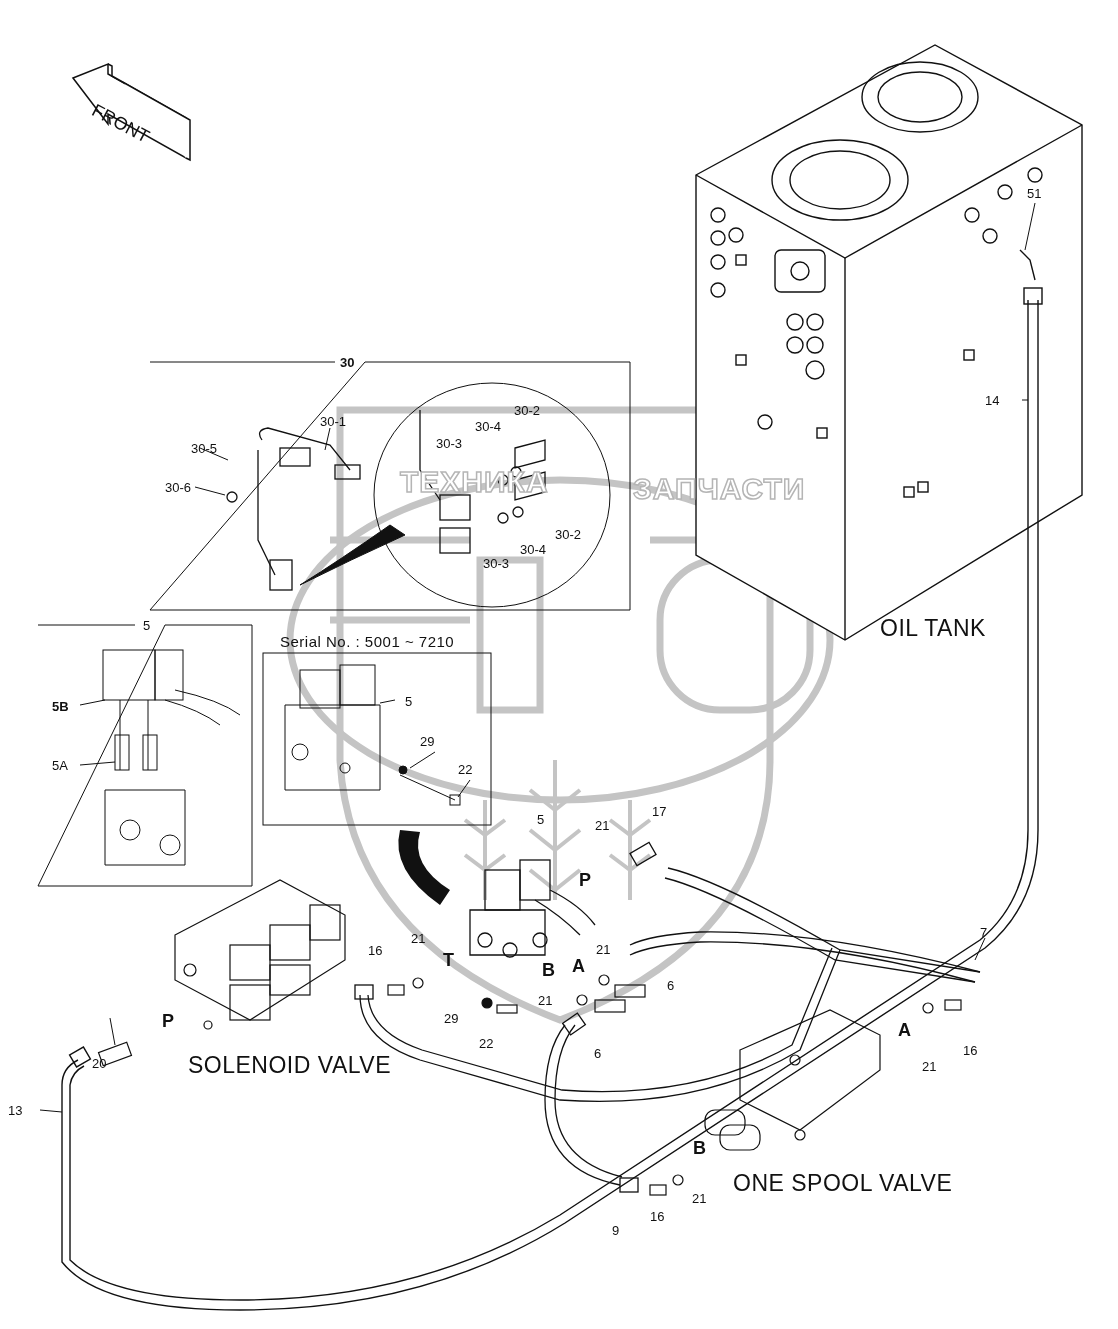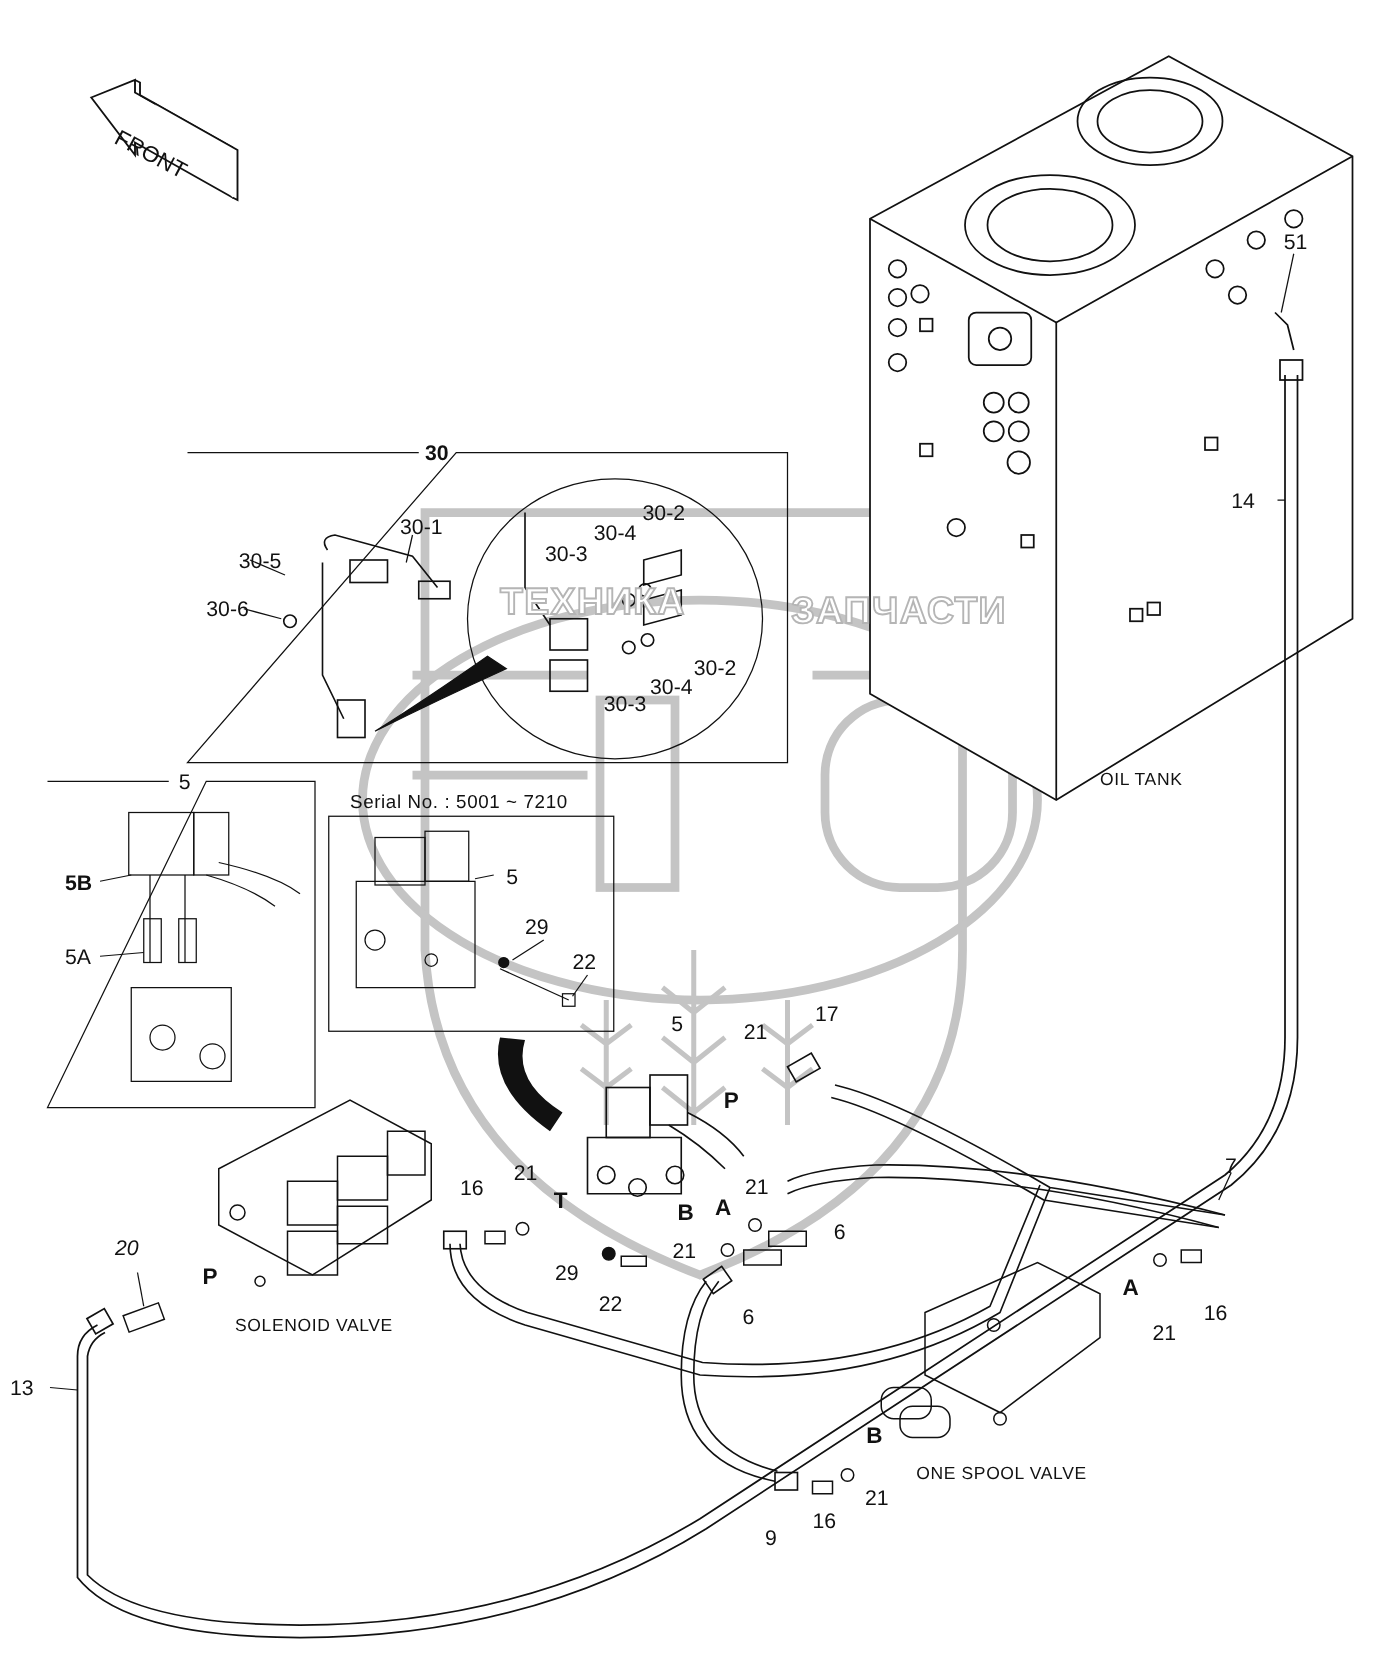--- a/index.html
+++ b/index.html
@@ -1,21 +1,21 @@
 <!DOCTYPE html>
 <html><head>
 <meta charset="utf-8">
 <style>
   html,body{margin:0;padding:0;background:#ffffff;}
   body{width:1118px;height:1329px;position:relative;overflow:hidden;font-family:"Liberation Sans",sans-serif;color:#111;}
   #stage{position:absolute;left:0;top:0;width:1118px;height:1329px;}
   svg{position:absolute;left:0;top:0;}
-  .lbl{position:absolute;font-size:17px;line-height:17px;color:#111;white-space:nowrap;}
+  .lbl{position:absolute;font-size:13px;line-height:17px;color:#111;white-space:nowrap;}
   .lbl.bold{font-weight:bold;font-size:18px;}
-  .cap{position:absolute;font-size:14px;color:#111;letter-spacing:0.5px;white-space:nowrap;}
+  .cap{position:absolute;font-size:23px;color:#111;letter-spacing:0.5px;white-space:nowrap;}
   .wm{position:absolute;font-size:30px;font-weight:bold;color:#fff;-webkit-text-stroke:1.5px #b5b5b5;letter-spacing:1px;white-space:nowrap;}
   .front{position:absolute;left:98px;top:100px;font-size:18px;transform:rotate(28deg);transform-origin:left top;}
 </style>
 </head>
 <body>
 
 <div id="stage">
 
 <svg width="1118" height="1329" viewBox="0 0 1118 1329">
 
@@ -225,21 +225,21 @@
 <div class="lbl" style="left:411px;top:930px;">21</div>
 <div class="lbl" style="left:596px;top:941px;">21</div>
 <div class="lbl" style="left:538px;top:992px;">21</div>
 <div class="lbl" style="left:667px;top:977px;">6</div>
 <div class="lbl" style="left:594px;top:1045px;">6</div>
 <div class="lbl" style="left:444px;top:1010px;">29</div>
 <div class="lbl" style="left:479px;top:1035px;">22</div>
 <div class="lbl" style="left:980px;top:924px;">7</div>
 <div class="lbl" style="left:963px;top:1042px;">16</div>
 <div class="lbl" style="left:922px;top:1058px;">21</div>
-<div class="lbl" style="left:92px;top:990px;font-style:italic;">20</div>
+<div class="lbl" style="left:92px;top:1055px;">20</div>
 <div class="lbl" style="left:8px;top:1102px;">13</div>
 <div class="lbl" style="left:612px;top:1222px;">9</div>
 <div class="lbl" style="left:650px;top:1208px;">16</div>
 <div class="lbl" style="left:692px;top:1190px;">21</div>
 <div class="lbl" style="left:1027px;top:185px;">51</div>
 <div class="lbl" style="left:985px;top:392px;">14</div>
 
 <div class="lbl bold" style="left:579px;top:872px;">P</div>
 <div class="lbl bold" style="left:443px;top:952px;">T</div>
 <div class="lbl bold" style="left:542px;top:962px;">B</div>

